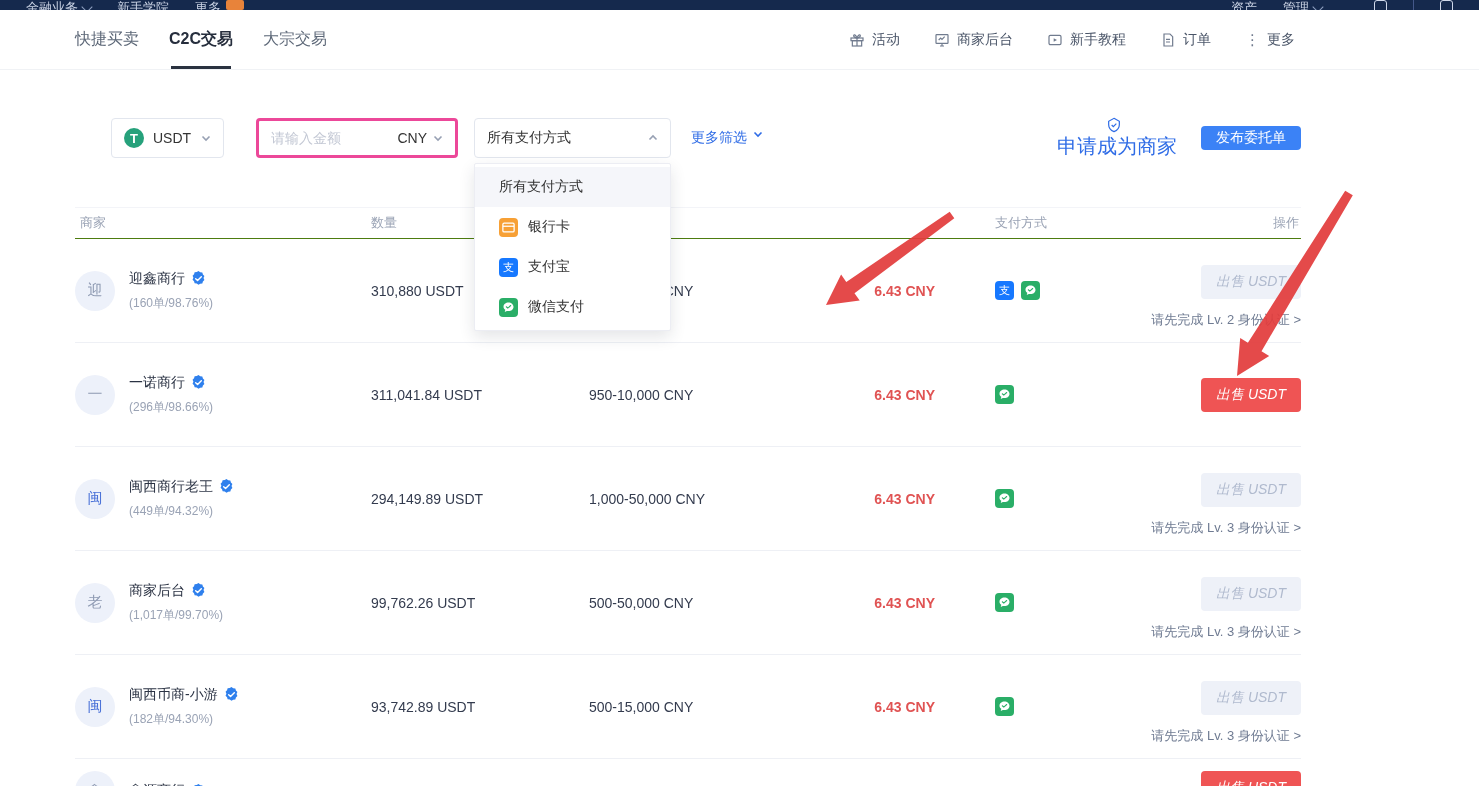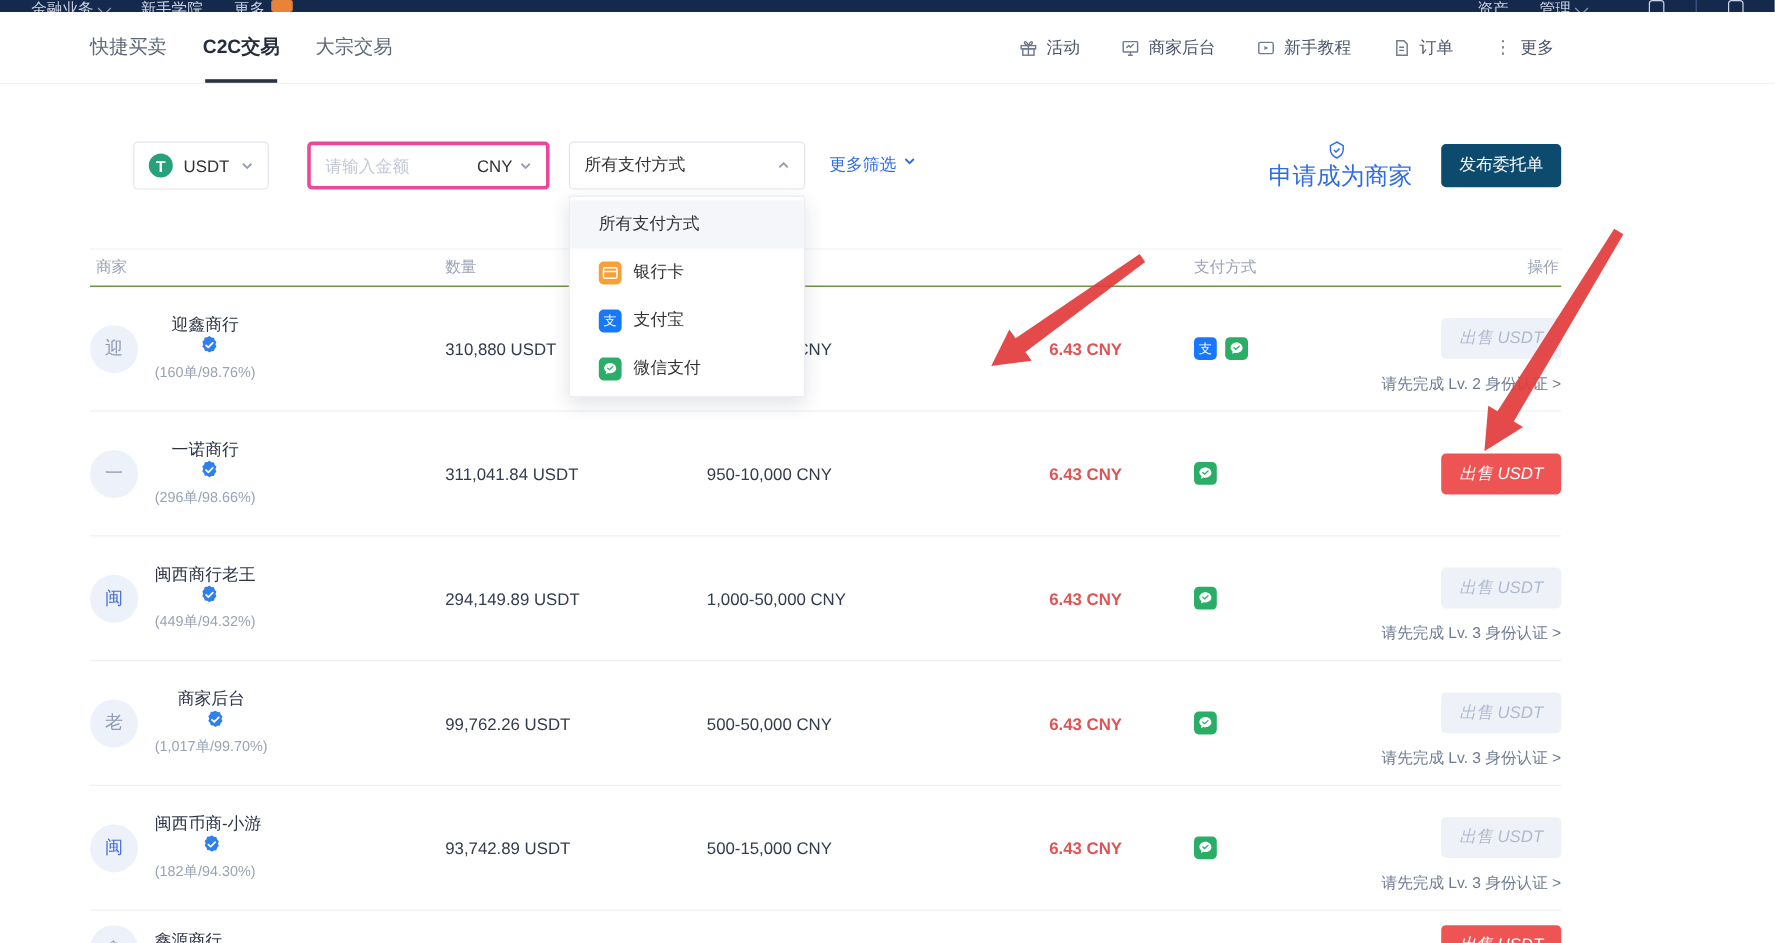--- a/index.html
+++ b/index.html
@@ -57,36 +57,36 @@
   .dropdown { position:absolute; top:44px; left:-1px; width:197px; background:#fff;
     border:1px solid #ecedf3; border-radius:2px; box-shadow:0 6px 16px rgba(31,45,61,.12);
     padding:3px 0; z-index:30; }
   .opt { height:40px; display:flex; align-items:center; padding:0 24px; font-size:14px; color:#333; cursor:pointer; }
   .opt.selected { background:#f5f6fa; }
   .opt .payicon { margin-right:10px; }
   .more-filter { margin-left:20px; display:flex; align-items:flex-start; color:#2f6ce6; font-size:14px; cursor:pointer; }
   .more-filter svg { margin-left:6px; }
   .apply-merchant { margin-left:auto; display:flex; align-items:center; color:#2f6ce6; font-size:20px; cursor:pointer;flex-direction:column; }
   .apply-merchant svg { margin-right:6px; }
-  .post-btn { margin-left:24px; height:36px; padding:0 15px; background:#0c4a6e; color:#fff;
+  .post-btn { margin-left:24px; height:24px; padding:0 15px; background:#3b82f6; color:#fff;
     border:0; border-radius:4px; font-size:14px; cursor:pointer;
     font-family:"Liberation Sans","DejaVu Sans",sans-serif; }
   
   .table { position:absolute; top:207px; left:75px; width:1226px; z-index:1; }
   .thead, .row { display:grid; grid-template-columns:296px 218px 246px 100px 115px 1fr; align-items:center; }
   .thead { height:32px; border-top:1px solid #f3f4f8; border-bottom:1px solid #4d7c0f;
     color:#9aa3b5; font-size:13px; }
   .th-merchant { padding-left:5px; }
   .th-pay { padding-left:60px; }
   .th-action { text-align:right; padding-right:2px; }
   .row { height:104px; border-bottom:1px solid #eef0f5; }
   .c-merchant { display:flex; align-items:center; }
   .avatar { width:40px; height:40px; border-radius:50%; background:#edf1fa; display:flex;
     align-items:center; justify-content:center; font-size:15px; margin-right:14px; flex:none; }
-  .mname-line { display:flex; align-items:center;flex-direction:column; }
+  .mname-line { display:flex; align-items:center; }
   .mname { font-size:14px; color:#2b3344; cursor:pointer; }
   .vbadge { width:15px; height:15px; margin-left:6px; }
   .mstats { font-size:12px; color:#9aa3b5; margin-top:7px; }
   .c-amount, .c-limit { font-size:14px; color:#333b4e; }
   .c-price { font-size:14px; font-weight:bold; color:#e05353; text-align:right; }
   .c-pay { padding-left:60px; display:flex; align-items:center; }
   .payicon { width:19px; height:19px; border-radius:4px; display:inline-flex; align-items:center;
     justify-content:center; color:#fff; font-size:11px; flex:none; }
   .payicon + .payicon { margin-left:7px; }
   .ic-alipay { background:#1678ff; }

